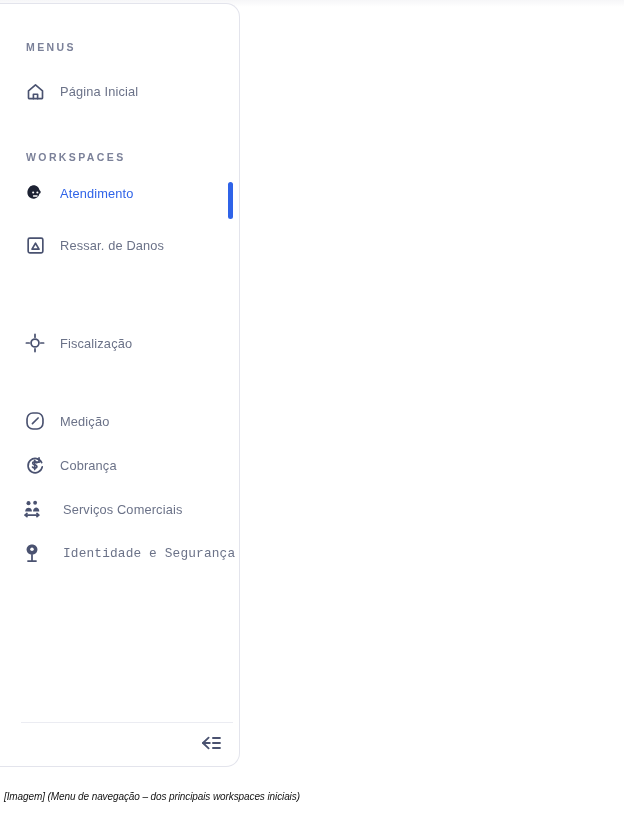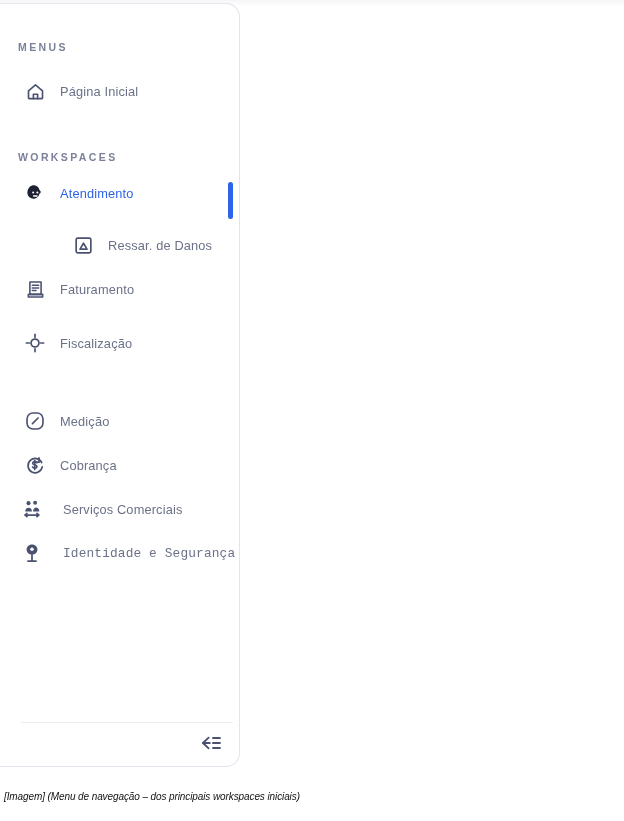--- a/index.html
+++ b/index.html
@@ -44,21 +44,21 @@
 
   .sidebar-inner {
     position: absolute;
     left: 8px; top: 0;
     width: 240px; height: 100%;
   }
 
   
   .section-label {
     position: absolute;
-    left: 18px;
+    left: 26px;
     font-size: 10.5px;
     font-weight: 600;
     letter-spacing: 2.4px;
     color: #7b8199;
     text-transform: uppercase;
     white-space: nowrap;
     text-align: center;
   }
   .section-menus      { top: 37px; }
   .section-workspaces { top: 147px; }
@@ -182,40 +182,30 @@
           <svg width="22" height="22" viewBox="0 0 24 24" fill="none" stroke="currentColor" stroke-width="1.9">
             <path d="M6.4 5.2c1.6-1.4 4-2 6-1.4 2.6.8 4 2.6 4.4 4.6.2 1 1.2 1 1.4 2.2.2 1.3-.7 2-1.4 2.2-.4 2.6-2.6 5-5.6 5.4-3.6.5-6.8-1.9-7.4-5.3-.5-2.8.5-6 2.6-7.7z" fill="currentColor" stroke="none"></path>
             <circle cx="10" cy="11.4" r="1.15" fill="#ffffff" stroke="none"></circle>
             <circle cx="14.6" cy="11.4" r="1.15" fill="#ffffff" stroke="none"></circle>
             <path d="M10.4 15.3h3.8" stroke="#ffffff" stroke-width="1.5" stroke-linecap="round"></path>
           </svg>
         </span>
         <span class="nav-label">Atendimento</span>
       </div>
 
-      <div class="nav-item" style="top:224px;padding-left:48px;">
+      <div class="nav-item" style="top:224px;">
         <span class="nav-icon">
           <svg width="21" height="21" viewBox="0 0 24 24" fill="none" stroke="currentColor" stroke-width="1.9" stroke-linejoin="round">
             <rect x="3.6" y="3.6" width="16.8" height="16.8" rx="1.8"></rect>
             <path d="M8 16.2 12 9.4l4 6.8z"></path>
           </svg>
         </span>
         <span class="nav-label">Ressar. de Danos</span>
       </div>
 
-      <div class="nav-item" style="top:268px;">
-        <span class="nav-icon">
-          <svg width="21" height="21" viewBox="0 0 24 24" fill="none" stroke="currentColor" stroke-width="1.8" stroke-linecap="round" stroke-linejoin="round">
-            <path d="M5.6 3.4h12.8v14.2H5.6z"></path>
-            <path d="M3.8 17.6h16.4v3H3.8z"></path>
-            <path d="M8.4 7.2h7.2M8.4 10.2h7.2M8.4 13.2h4.2"></path>
-          </svg>
-        </span>
-        <span class="nav-label">Faturamento</span>
-      </div>
 
       <div class="nav-item" style="top:322px;">
         <span class="nav-icon">
           <svg width="22" height="22" viewBox="0 0 24 24" fill="none" stroke="currentColor" stroke-width="1.9" stroke-linecap="round">
             <circle cx="12" cy="12" r="4.3"></circle>
             <path d="M12 2.6v3.1M12 18.3v3.1M2.6 12h3.1M18.3 12h3.1"></path>
           </svg>
         </span>
         <span class="nav-label">Fiscalização</span>
       </div>

